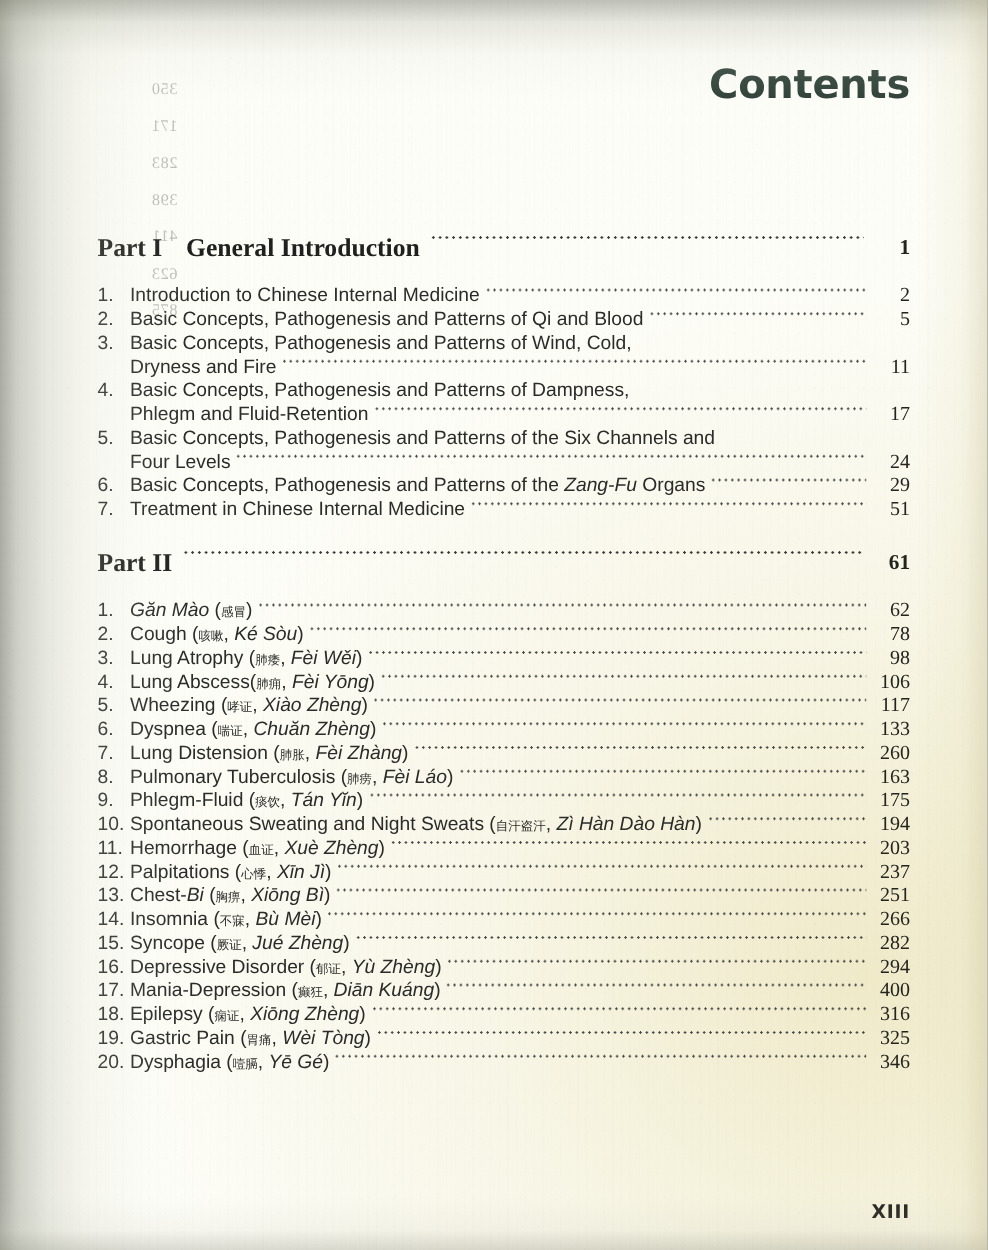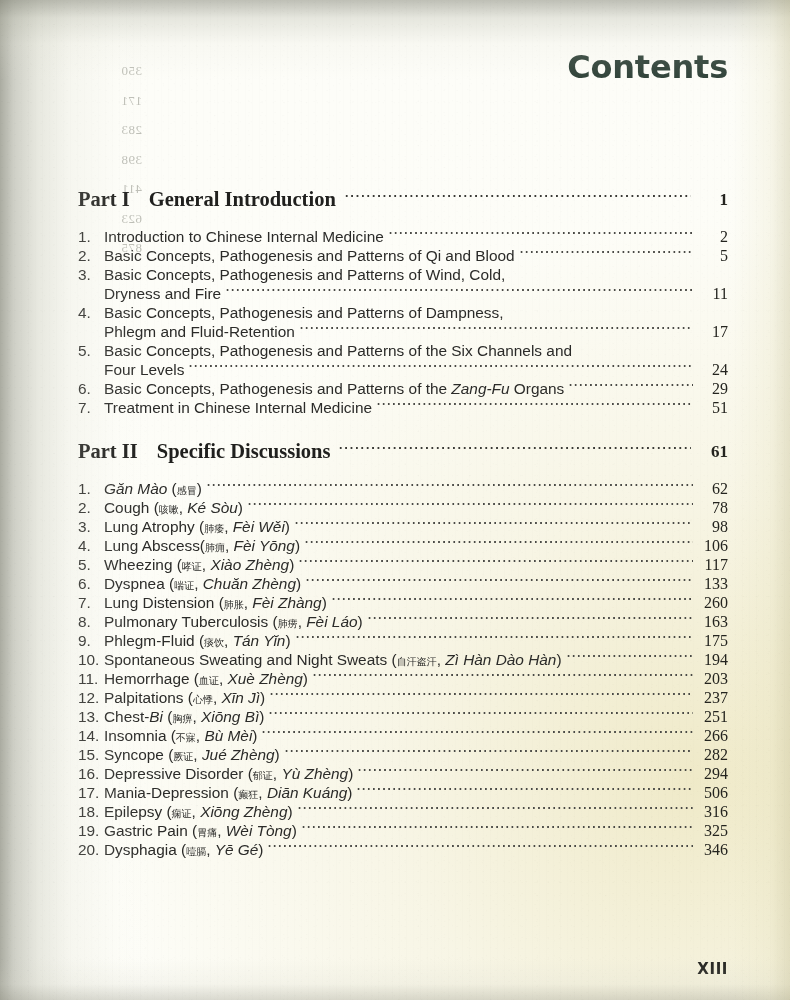--- a/index.html
+++ b/index.html
@@ -126,21 +126,21 @@
   .toc {
     position: absolute;
     left: 78px;
     top: 188px;
     width: 650px;
   }
 
   
   .part {
     display: flex;
-    align-items: center;
+    align-items: flex-start;
     font-family: "Liberation Serif", serif;
     font-weight: 700;
     font-size: 20.5px;
     color: #20201e;
     margin-bottom: 4px;
   }
   .part-label { white-space: nowrap; }
   .part-title {
     white-space: nowrap;
     margin-left: 19px;
@@ -346,21 +346,20 @@
           <span class="entry-num">7.</span>
           <span class="entry-body">
             <span class="entry-text">Treatment in Chinese Internal Medicine</span>
             <span class="leader"></span>
             <span class="page-no">51</span>
           </span>
         </div>
         <div class="gap-part2"></div>
         <div class="part">
           <span class="part-label">Part II</span>
-          <span class="part-title">Specific Discussions</span>
           <span class="leader"></span>
           <span class="page-no">61</span>
         </div>
         <div class="gap-after-part"></div>
         <div class="entry">
           <span class="entry-num">1.</span>
           <span class="entry-body">
             <span class="entry-text"><span class="it">Găn Mào</span><span> (</span><span class="cn">感冒</span><span>)</span></span>
             <span class="leader"></span>
             <span class="page-no">62</span>
@@ -484,21 +483,21 @@
             <span class="entry-text"><span>Depressive Disorder</span><span> (</span><span class="cn">郁证</span><span>, </span><span class="it">Yù Zhèng</span><span>)</span></span>
             <span class="leader"></span>
             <span class="page-no">294</span>
           </span>
         </div>
         <div class="entry">
           <span class="entry-num">17.</span>
           <span class="entry-body">
             <span class="entry-text"><span>Mania-Depression</span><span> (</span><span class="cn">癫狂</span><span>, </span><span class="it">Diān Kuáng</span><span>)</span></span>
             <span class="leader"></span>
-            <span class="page-no">506</span>
+            <span class="page-no">400</span>
           </span>
         </div>
         <div class="entry">
           <span class="entry-num">18.</span>
           <span class="entry-body">
             <span class="entry-text"><span>Epilepsy</span><span> (</span><span class="cn">痫证</span><span>, </span><span class="it">Xiōng Zhèng</span><span>)</span></span>
             <span class="leader"></span>
             <span class="page-no">316</span>
           </span>
         </div>

